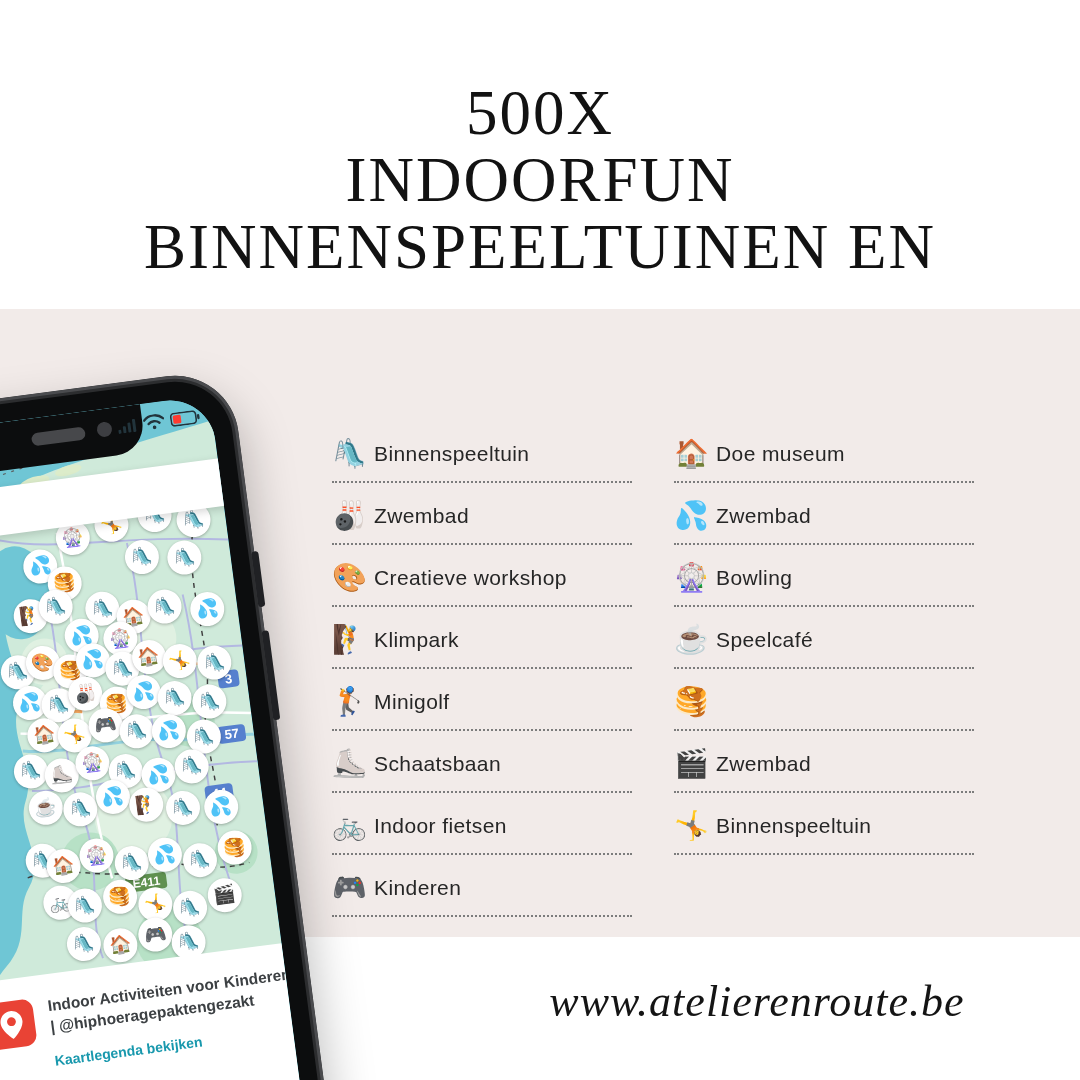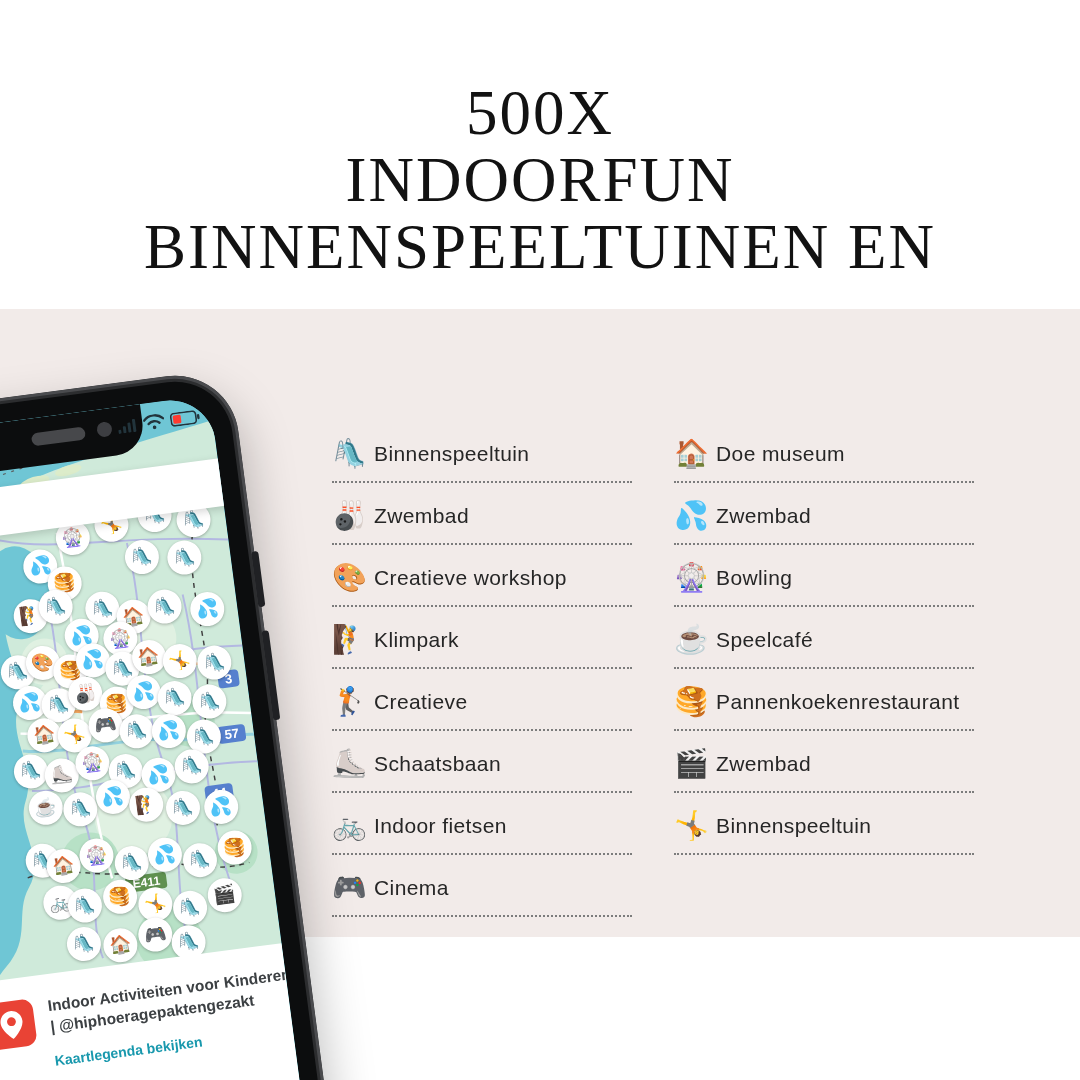--- a/index.html
+++ b/index.html
@@ -99,33 +99,33 @@
       <div class="cat-item">
         <span class="cat-icon">🎨</span>
         <span class="cat-label">Creatieve workshop</span>
       </div>
       <div class="cat-item">
         <span class="cat-icon">🧗</span>
         <span class="cat-label">Klimpark</span>
       </div>
       <div class="cat-item">
         <span class="cat-icon">🏌️</span>
-        <span class="cat-label">Creatieve</span>
+        <span class="cat-label">Minigolf</span>
       </div>
       <div class="cat-item">
         <span class="cat-icon">⛸️</span>
         <span class="cat-label">Schaatsbaan</span>
       </div>
       <div class="cat-item">
         <span class="cat-icon">🚲</span>
         <span class="cat-label">Indoor fietsen</span>
       </div>
       <div class="cat-item">
         <span class="cat-icon">🎮</span>
-        <span class="cat-label">Cinema</span>
+        <span class="cat-label">Kinderen</span>
       </div>
     </div>
   <div class="col right" id="col-right">
       <div class="cat-item">
         <span class="cat-icon">🏠</span>
         <span class="cat-label">Doe museum</span>
       </div>
       <div class="cat-item">
         <span class="cat-icon">💦</span>
         <span class="cat-label">Zwembad</span>
@@ -133,32 +133,32 @@
       <div class="cat-item">
         <span class="cat-icon">🎡</span>
         <span class="cat-label">Bowling</span>
       </div>
       <div class="cat-item">
         <span class="cat-icon">☕</span>
         <span class="cat-label">Speelcafé</span>
       </div>
       <div class="cat-item">
         <span class="cat-icon">🥞</span>
-        <span class="cat-label">Pannenkoekenrestaurant</span>
       </div>
       <div class="cat-item">
         <span class="cat-icon">🎬</span>
         <span class="cat-label">Zwembad</span>
       </div>
       <div class="cat-item">
         <span class="cat-icon">🤸</span>
         <span class="cat-label">Binnenspeeltuin</span>
       </div>
     </div>
 
+  <div class="website">www.atelierenroute.be</div>
 
   <div class="phone">
     <div class="phone-body">
       <div class="side-btn b1"></div>
       <div class="side-btn b2"></div>
       <div class="phone-inner">
         <div class="screen">
 
           <svg class="map-svg" viewBox="0 0 434 764">
             <rect x="0" y="0" width="434" height="764" fill="#6fc6d5"></rect>

